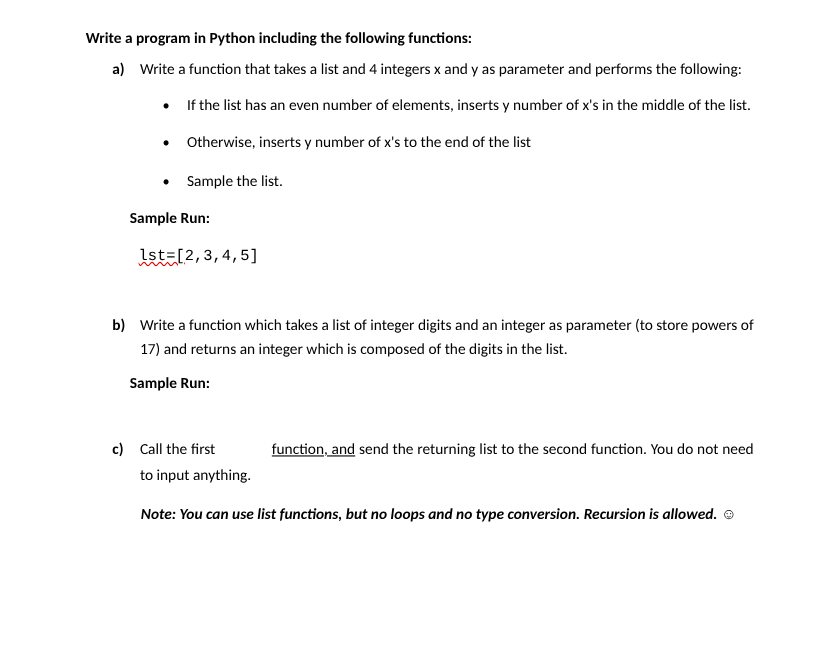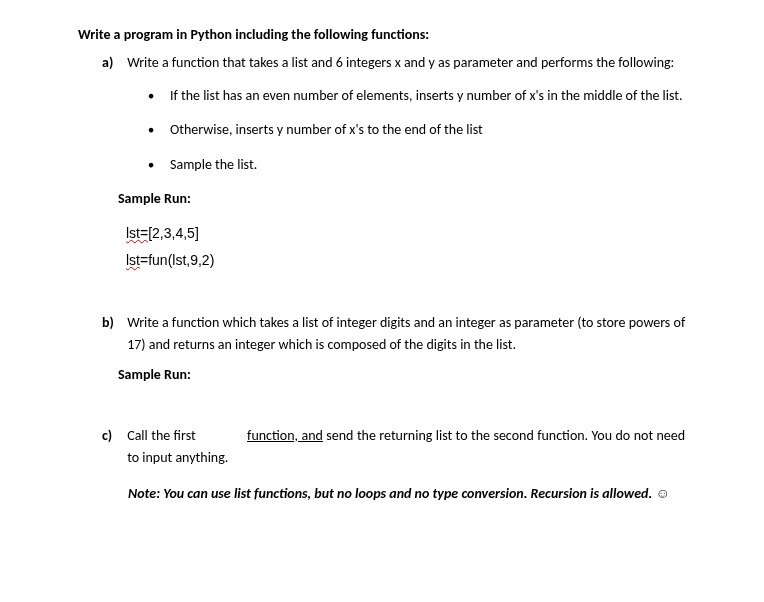--- a/index.html
+++ b/index.html
@@ -55,21 +55,21 @@
       flex: 1;
     }
     .sample-label {
       font-weight: bold;
       margin-left: 40px;
       margin-top: 8px;
       margin-bottom: 10px;
     }
     .code-block {
       margin-left: 48px;
-      font-family: Liberation Sans, sans-serif;
+      font-family: Liberation Mono, monospace;
       font-size: 14px;
       line-height: 1.9;
       margin-bottom: 20px;
     }
     .code-line {
       display: block;
     }
     .squiggle {
       text-decoration: underline wavy #d00;
       text-decoration-thickness: 1px;
@@ -96,21 +96,21 @@
       width: 30px;
     }
   </style>
 </head>
 <body>
 
 <div class="title">Write a program in Python including the following functions:</div>
 
 <div class="part">
   <span class="part-label">a)</span>
-  <span class="part-text">Write a function that takes a list and 6 integers x and y as parameter and performs the following:</span>
+  <span class="part-text">Write a function that takes a list and 4 integers x and y as parameter and performs the following:</span>
 </div>
 
 <div class="bullet-list">
   <div class="bullet-item">
     <span class="bullet-dot">●</span>
     <span class="bullet-text">If the list has an even number of elements, inserts y number of x's in the middle of the list.</span>
   </div>
   <div class="bullet-item">
     <span class="bullet-dot">●</span>
     <span class="bullet-text">Otherwise, inserts y number of x's to the end of the list</span>
@@ -118,21 +118,20 @@
   <div class="bullet-item">
     <span class="bullet-dot">●</span>
     <span class="bullet-text">Sample the list.</span>
   </div>
 </div>
 
 <div class="sample-label">Sample Run:</div>
 
 <div class="code-block">
   <span class="code-line"><span class="squiggle">lst=[</span><span>2,3,4,5]</span></span>
-  <span class="code-line"><span class="squiggle">lst</span><span>=fun(lst,9,2)</span></span>
 </div>
 
 <div class="spacer"></div>
 
 <div class="part">
   <span class="part-label">b)</span>
   <span class="part-text">Write a function which takes a list of integer digits and an integer as parameter (to store powers of 17) and returns an integer which is composed of the digits in the list.</span>
 </div>
 
 <div class="sample-label">Sample Run:</div>

